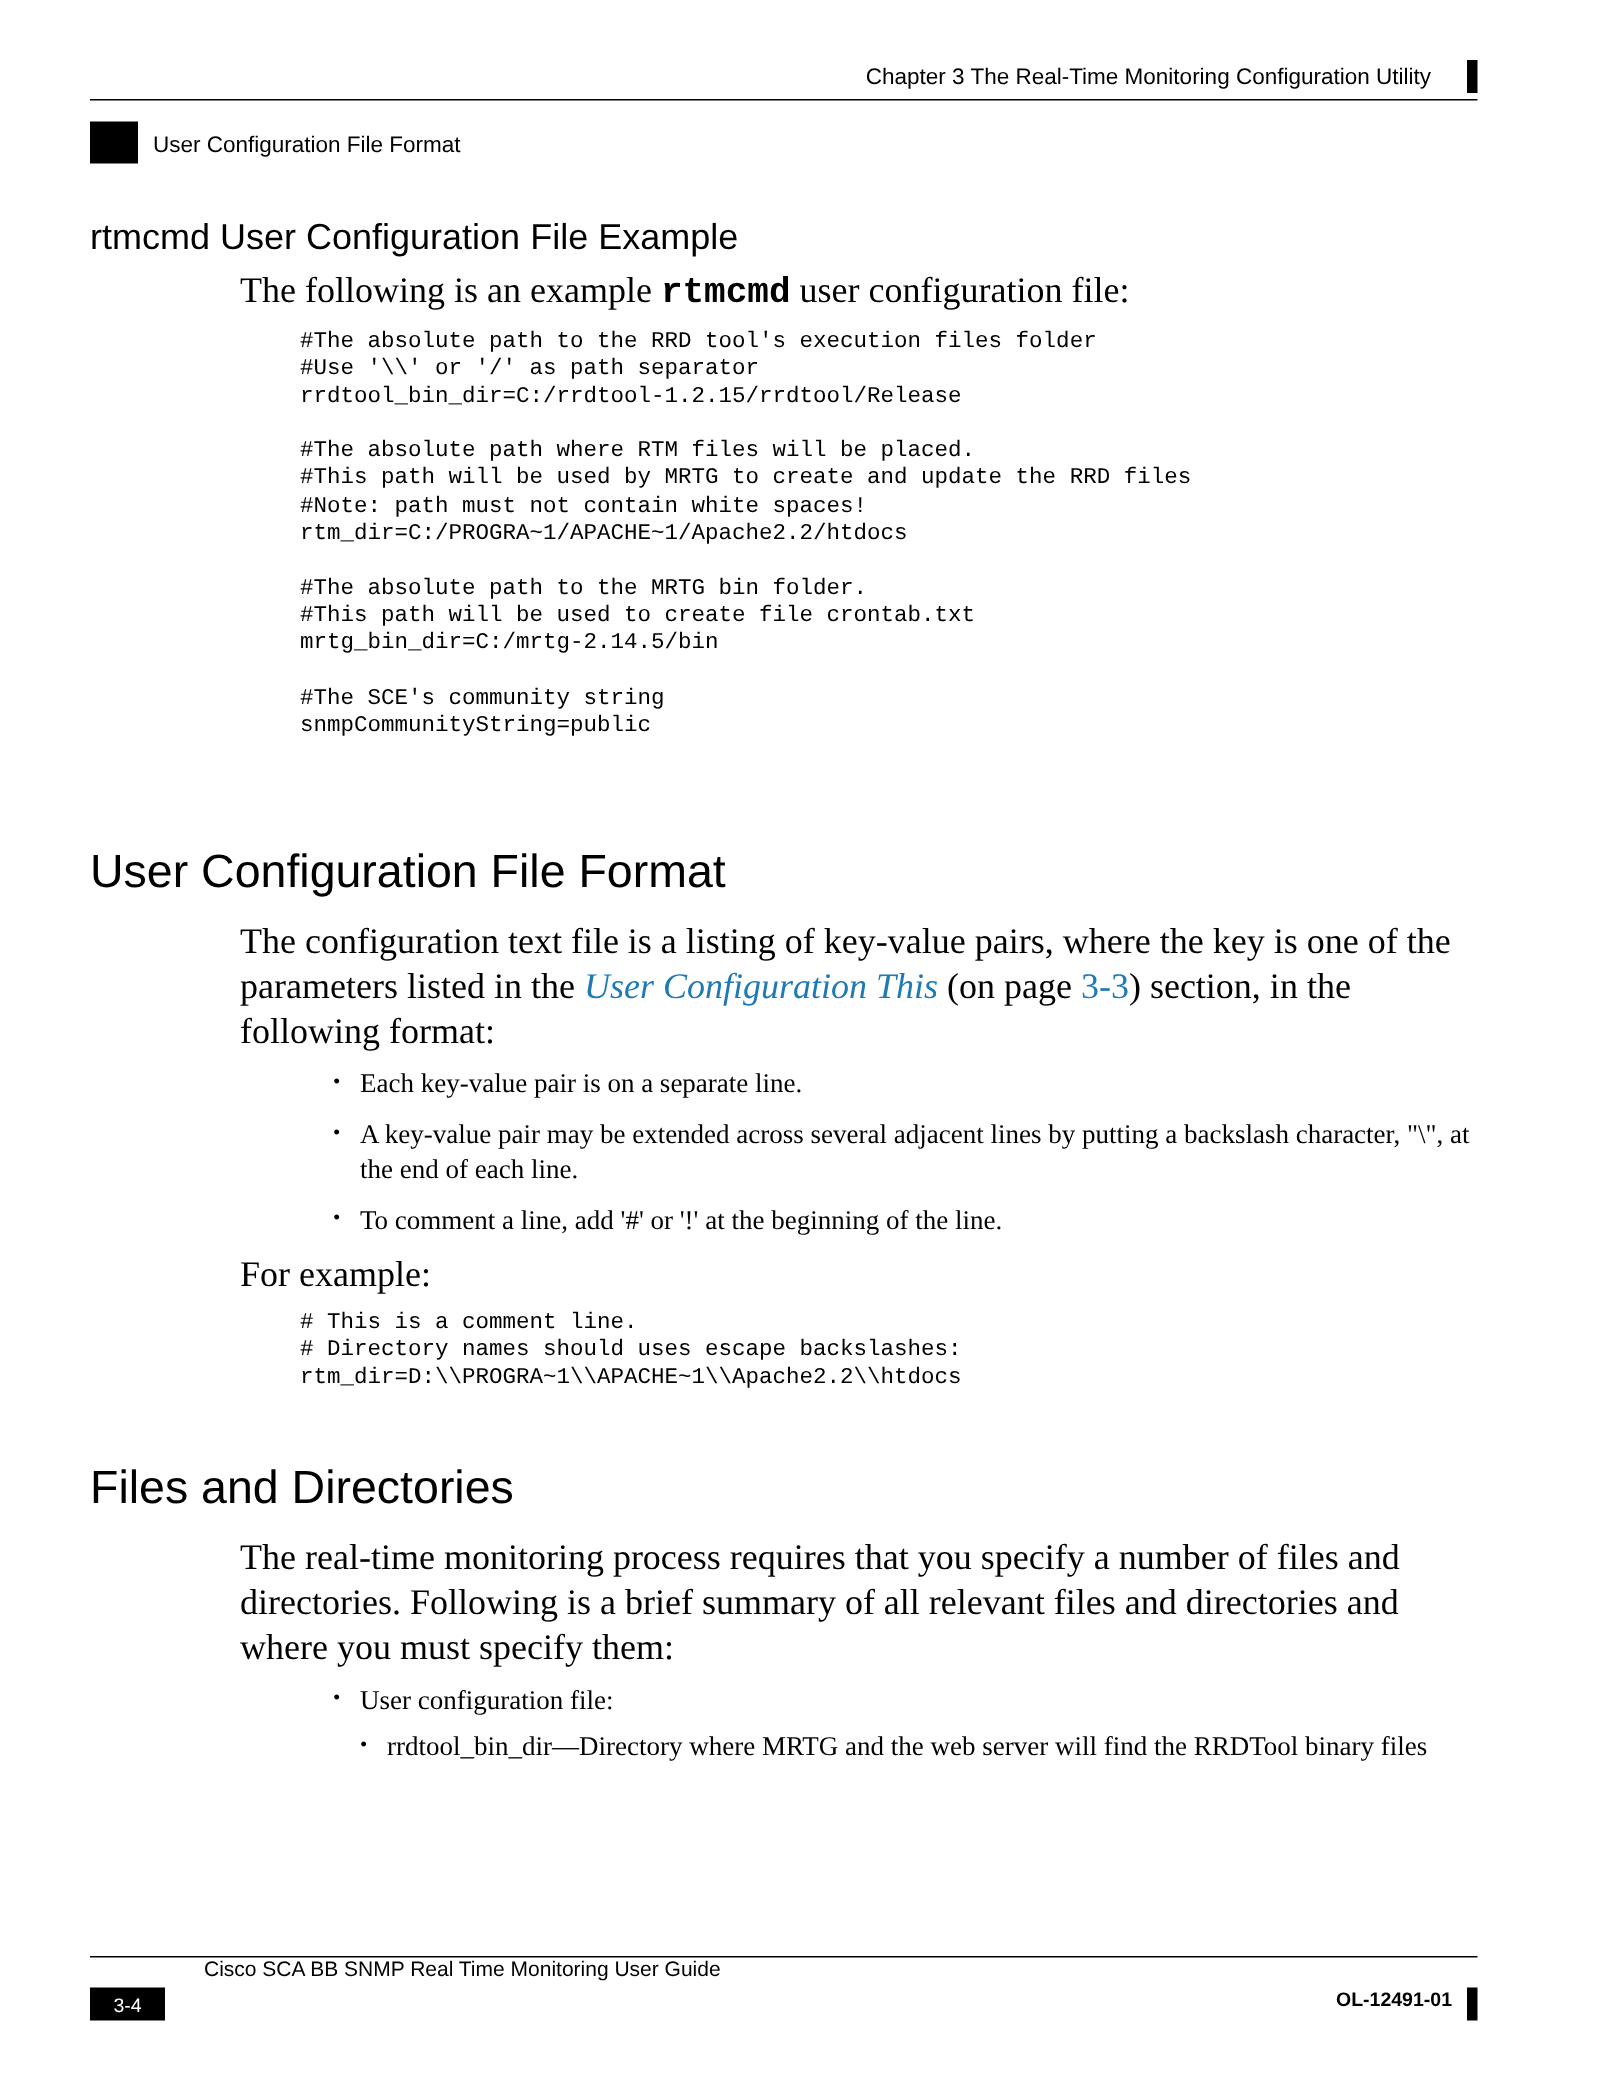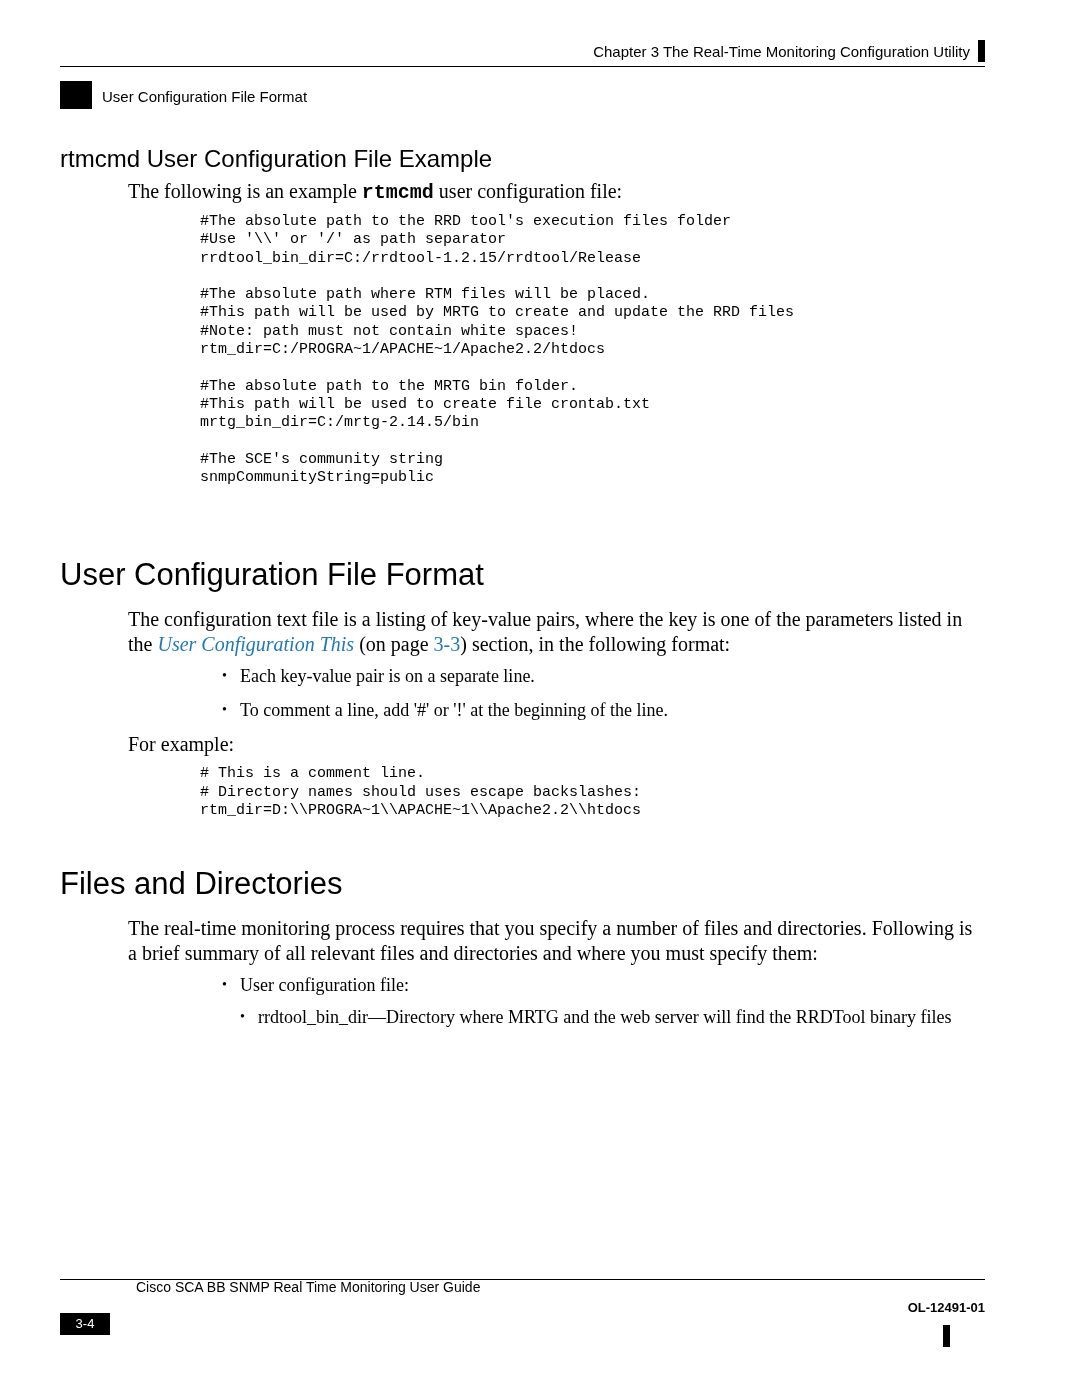--- a/index.html
+++ b/index.html
@@ -12,21 +12,21 @@
       position: relative;
       padding: 40px 95px 40px 60px;
     }
     .header {
       border-bottom: 1px solid #000;
       padding-bottom: 4px;
       margin-bottom: 14px;
       display: flex;
       justify-content: flex-end;
       align-items: center;
-      gap: 8px;
+      gap: 24px;
     }
     .header-text {
       font-family: Arial, Helvetica, sans-serif;
       font-size: 15px;
     }
     .header-bar {
       width: 7px;
       height: 22px;
       background: #000;
     }
@@ -54,22 +54,22 @@
       margin-bottom: 6px;
     }
     .h1 {
       font-family: Arial, Helvetica, sans-serif;
       font-size: 31px;
       font-weight: normal;
       margin-top: 70px;
       margin-bottom: 14px;
     }
     .body-text {
-      font-size: 20px;
-      margin-left: 68px;
+      font-size: 24px;
+      margin-left: 100px;
       margin-bottom: 8px;
       line-height: 1.25;
     }
     .code-inline {
       font-family: 'Courier New', Courier, monospace;
       font-weight: bold;
     }
     .code-block {
       font-family: 'Courier New', Courier, monospace;
       font-size: 15px;
@@ -143,23 +143,21 @@
       align-items: center;
       justify-content: center;
     }
     .footer-page {
       color: #fff;
       font-family: Arial, Helvetica, sans-serif;
       font-size: 13px;
     }
     .footer-right {
       display: flex;
-      align-items: center;
       gap: 10px;
-      flex-direction: column;
     }
     .footer-docid {
       font-family: Arial, Helvetica, sans-serif;
       font-size: 13px;
       font-weight: bold;
     }
     .footer-bar {
       width: 7px;
       height: 22px;
       background: #000;
@@ -207,20 +205,21 @@
 snmpCommunityString=public</div>
 
 <div class="h1">User Configuration File Format</div>
 
 <p class="body-text para-after-h1">
   <span>The configuration text file is a listing of key-value pairs, where the key is one of the parameters listed in the </span><span class="link">User Configuration This</span><span> (on page </span><span class="link-page">3-3</span><span>) section, in the following format:</span>
 </p>
 
 <ul class="bullets">
   <li>Each key-value pair is on a separate line.</li>
+  <li>A key-value pair may be extended across several adjacent lines by putting a backslash character, "\", at the end of each line.</li>
   <li>To comment a line, add '#' or '!' at the beginning of the line.</li>
 </ul>
 
 <p class="body-text">For example:</p>
 
 <div class="code-block"># This is a comment line.
 # Directory names should uses escape backslashes:
 rtm_dir=D:\\PROGRA~1\\APACHE~1\\Apache2.2\\htdocs</div>
 
 <div class="h1 files-h1">Files and Directories</div>

